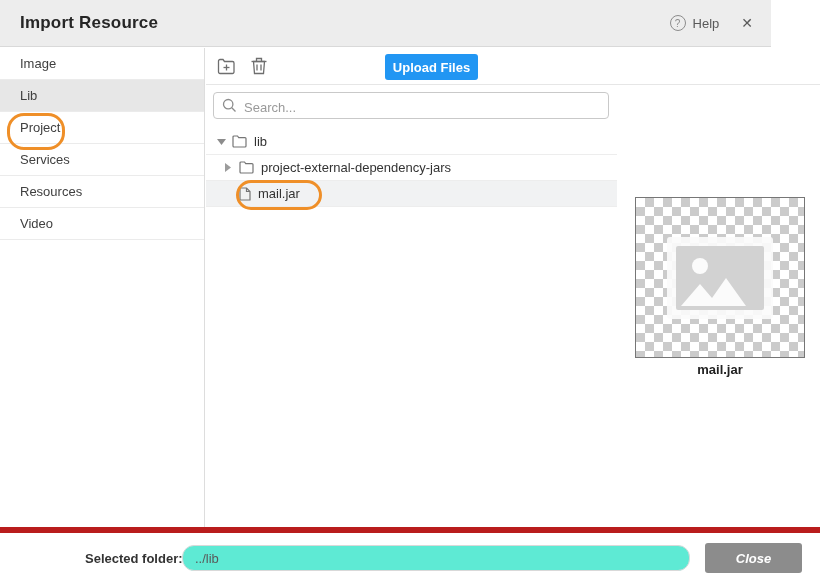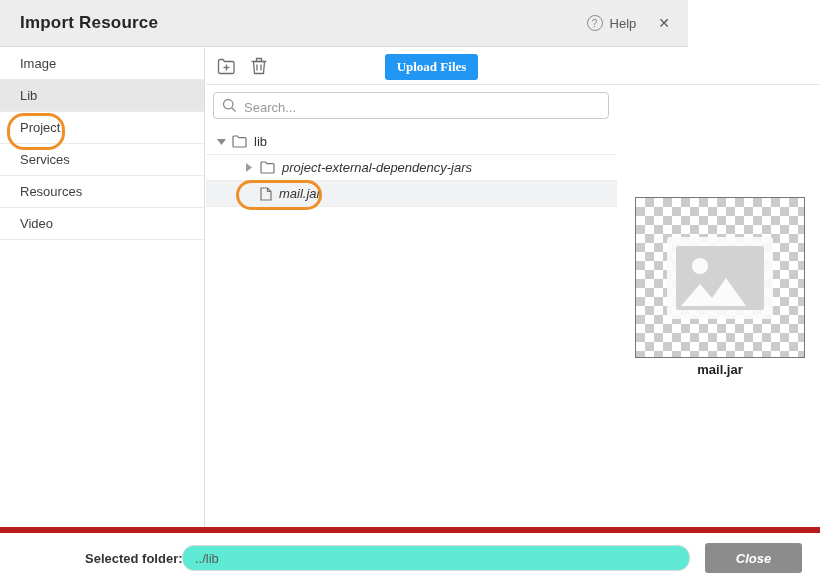--- a/index.html
+++ b/index.html
@@ -5,21 +5,21 @@
   * { box-sizing: border-box; }
   html,body { margin:0; padding:0; background:#fff; }
   .dialog {
     position:relative; width:820px; height:580px; background:#fff;
     font-family:"Liberation Sans", sans-serif; overflow:hidden;
     -webkit-font-smoothing:antialiased;
   }
 
   
   .header {
-    position:absolute; top:0; left:0; width:688px; height:47px;
+    position:absolute; top:0; left:0; width:771px; height:47px;
     background:#ededed; border-bottom:1px solid #d9d9d9;
     display:flex; align-items:center;
   }
   .title { margin-left:20px; font-size:17px; font-weight:bold; color:#262626; letter-spacing:.2px; }
   .header-right { margin-left:auto; margin-right:18px; display:flex; align-items:center; }
   .help-btn { display:flex; align-items:center; gap:7px; color:#595959; font-size:13px; cursor:pointer; }
   .help-circle { width:16px; height:16px; border:1px solid #8c8c8c; border-radius:50%;
     display:flex; align-items:center; justify-content:center; font-size:10px; color:#8c8c8c; }
   .close-x { margin-left:22px; font-size:14px; color:#595959; cursor:pointer; }
 
@@ -30,35 +30,35 @@
     font-size:13px; color:#404040; border-bottom:1px solid #ebebeb; cursor:pointer; }
   .side-item.selected { background:#e7e7e7; }
 
   
   .toolbar { position:absolute; top:48px; left:206px; width:614px; height:37px;
     border-bottom:1px solid #e6e6e6; background:#fff; display:flex; align-items:center; }
   .tool-icon { width:26px; height:26px; display:flex; align-items:center; justify-content:center;
     margin-left:7px; cursor:pointer; color:#6e6e6e; }
   .upload-btn { position:absolute; left:179px; top:6px; width:93px; height:26px;
     background:#2196f3; color:#fff; border:none; border-radius:3px;
-    font-family:Liberation Serif, serif; font-size:13px; font-weight:bold; cursor:pointer; }
+    font-family:Liberation Sans, sans-serif; font-size:13px; font-weight:bold; cursor:pointer; }
 
   
   .search-wrap { position:absolute; top:92px; left:213px; width:396px; height:27px; }
   .search-input { width:100%; height:100%; border:1px solid #c9c9c9; border-radius:4px;
     padding:4px 10px 0 30px; font-family:"Liberation Sans",sans-serif; font-size:13px; color:#333; outline:none; }
   .search-input::placeholder { color:#9a9a9a; }
   .search-icon { position:absolute; left:9px; top:6px; color:#8c8c8c; }
 
   
   .tree { position:absolute; top:129px; left:206px; width:411px; }
   .tree-row { height:26px; display:flex; align-items:center;
     border-bottom:1px solid #ededed; font-size:13px; color:#333; cursor:pointer; background:#fff; }
   .tree-row.depth0 { padding-left:9px; }
-  .tree-row.depth1 { padding-left:37px;font-style:italic; }
+  .tree-row.depth1 { padding-left:16px; }
   .tree-row.selected { background:#f1f2f3; }
   .caret { width:12px; display:flex; justify-content:center; margin-right:5px; color:#8c8c8c; flex:0 0 12px; }
   .row-icon { margin-right:7px; color:#757575; display:flex; }
   .tree-label { white-space:nowrap; }
 
   
   .preview-box { position:absolute; top:197px; left:635px; width:170px; height:161px;
     border:1px solid #767676; background-color:#fff;
     background-image:
       linear-gradient(45deg,#cbcbcb 25%,transparent 25%,transparent 75%,#cbcbcb 75%),

